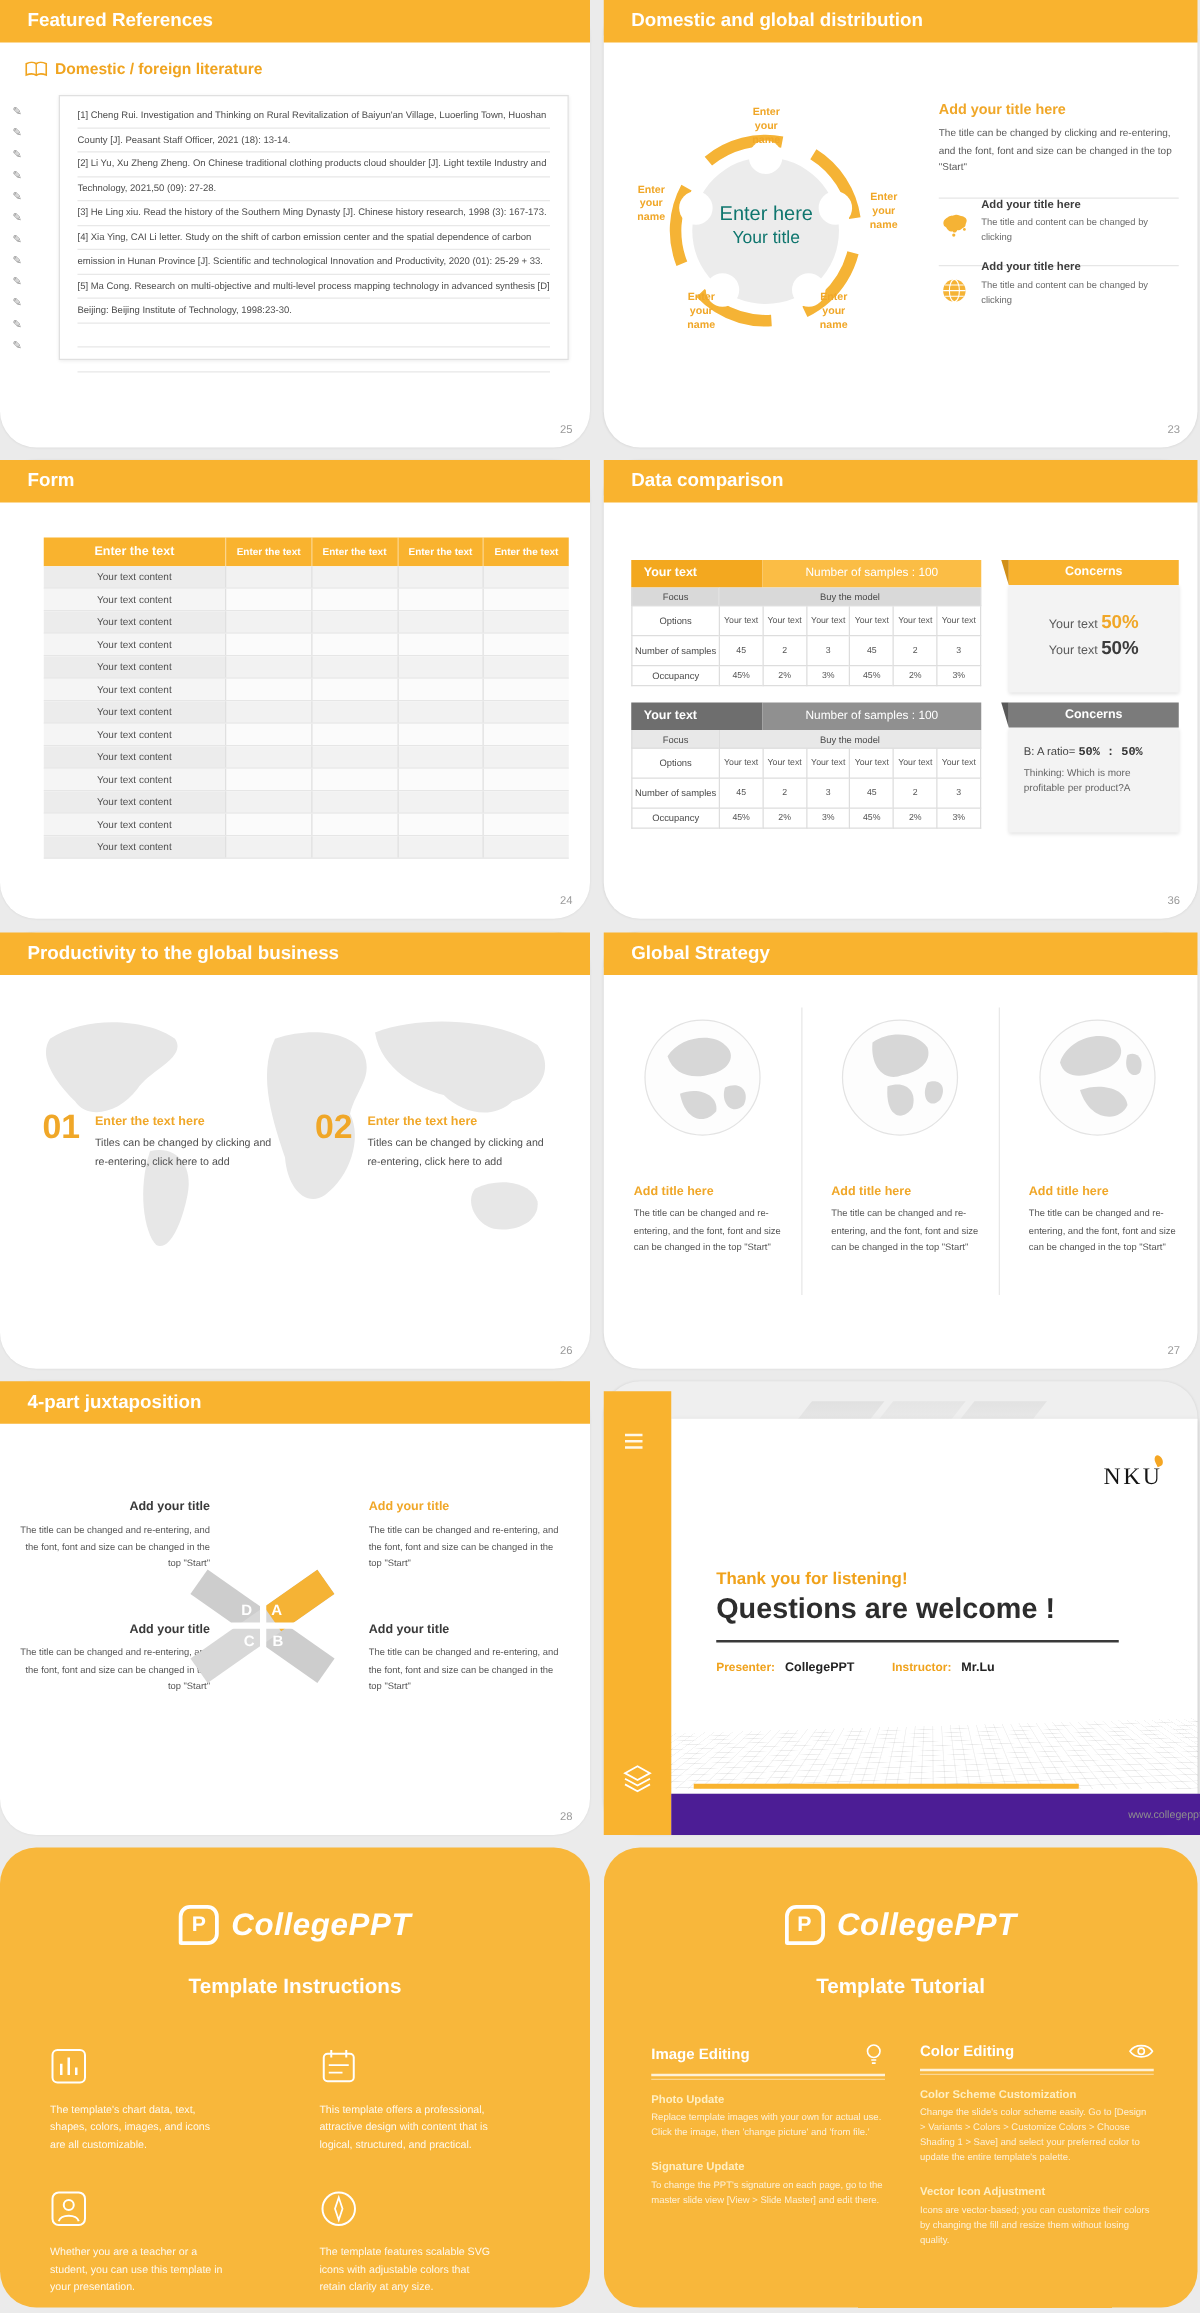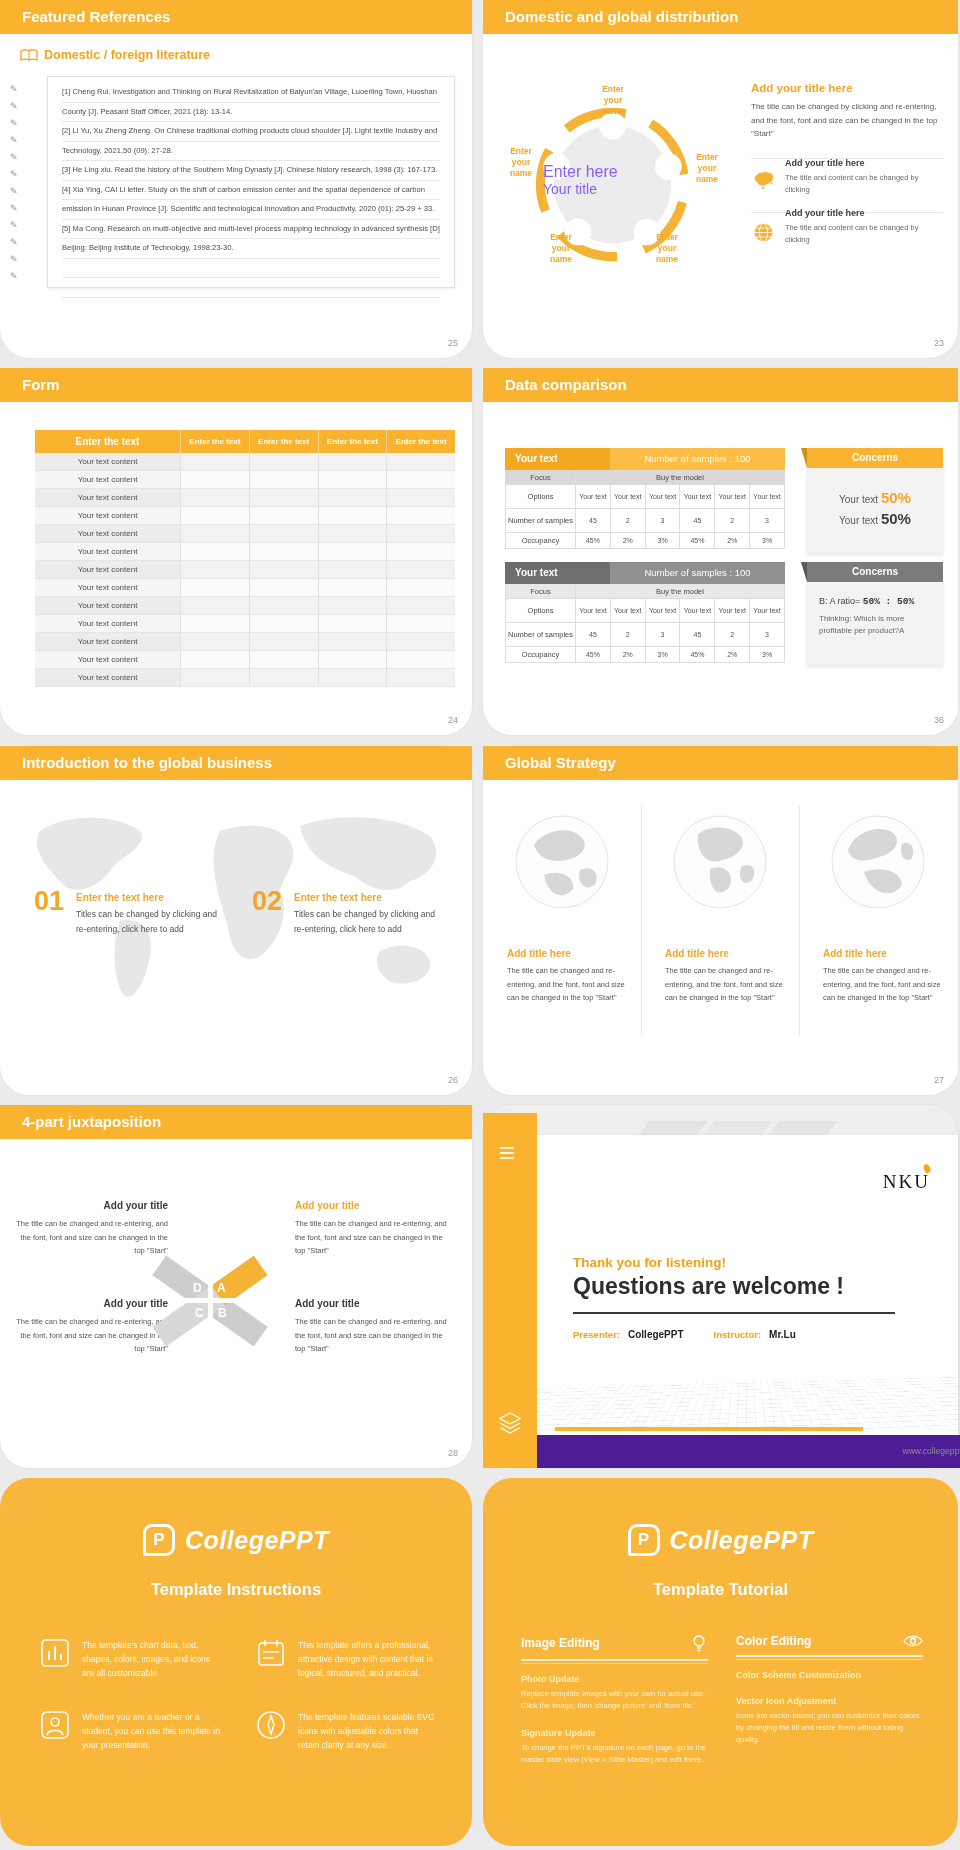--- a/index.html
+++ b/index.html
@@ -16,21 +16,21 @@
   .pen-col{position:absolute;left:10px;top:84px;display:flex;flex-direction:column;gap:7px;}
   .pen-icon{font-size:9px;color:#8f8f8f;line-height:10px;}
   .pen-icon::before{content:"✎";}
   .lit-box{position:absolute;left:47px;top:76px;width:408px;height:212px;background:#fff;
     border:1px solid #e0e0e0;box-shadow:0 1px 3px rgba(0,0,0,.08);padding:6px 14px 0;box-sizing:border-box;}
   .lit-line{font-size:7.6px;color:#4d4d4d;line-height:18.5px;height:18.5px;border-bottom:1px solid #e8e8e8;
     white-space:nowrap;overflow:hidden;}
 
   
   .circle-svg{position:absolute;left:42px;top:97px;}
-  .c-center{position:absolute;left:60px;top:163px;width:140px;color:#8b5cf6;}
+  .c-center{position:absolute;left:60px;top:163px;width:140px;text-align:center;color:#0f766e;}
   .c-center .l1{font-size:16px;}
   .c-center .l2{font-size:14px;}
   .cname{position:absolute;width:36px;text-align:center;color:#F0A728;font-weight:bold;font-size:8.5px;line-height:11px;}
   .d-title{position:absolute;left:268px;top:82px;color:#F0A728;font-weight:bold;font-size:11.5px;}
   .d-body{position:absolute;left:268px;top:100px;width:192px;font-size:8px;color:#595959;line-height:13.5px;}
   .d-div{position:absolute;left:268px;width:192px;border-top:1px solid #e6e6e6;}
   .d-item-title{position:absolute;font-weight:bold;font-size:9px;color:#3c3c3c;}
   .d-item-body{position:absolute;font-size:7.5px;color:#6a6a6a;line-height:11.5px;width:160px;}
   .d-icon{position:absolute;left:268px;}
 
@@ -136,21 +136,21 @@
   .thx-url{position:absolute;right:14px;top:11px;font-size:8.5px;color:#8f8f8f;}
 
   
   .panel{background:#F8B73B;box-shadow:none;}
   .brand{position:absolute;top:46px;left:0;width:100%;display:flex;justify-content:center;align-items:center;gap:10px;}
   .brand-icon{width:26px;height:26px;border:3px solid #fff;border-radius:9px 9px 9px 2px;color:#fff;
     font-weight:bold;font-size:17px;text-align:center;line-height:26px;}
   .brand-name{color:#fff;font-weight:bold;font-style:italic;font-size:25px;letter-spacing:.5px;}
   .panel-title{position:absolute;top:102px;left:0;width:100%;text-align:center;color:#fff;font-weight:bold;font-size:16.5px;}
   .inst-grid{position:absolute;left:40px;top:160px;width:395px;display:grid;grid-template-columns:1fr 1fr;column-gap:36px;row-gap:30px;}
-  .inst-item{display:flex;gap:12px;}
+  .inst-item{display:flex;gap:12px;flex-direction:column;}
   .inst-icon{flex:none;}
   .inst-text{font-size:8.5px;color:rgba(255,255,255,.92);line-height:14px;width:138px;}
   .tut-cols{position:absolute;left:38px;top:156px;display:flex;gap:28px;}
   .tut-col{width:187px;}
   .tut-head{display:flex;justify-content:space-between;align-items:center;color:#fff;font-weight:bold;font-size:12px;}
   .tut-rule1{height:2px;background:rgba(255,255,255,.8);margin-top:7px;}
   .tut-rule2{height:1px;background:rgba(255,255,255,.45);margin-top:2px;margin-bottom:6px;}
   .tut-sub{color:#FFEFC2;font-weight:bold;font-size:9px;margin:10px 0 4px;}
   .tut-body{font-size:7.6px;color:rgba(255,255,255,.8);line-height:12px;}
   svg{display:block;}
@@ -441,21 +441,21 @@
       <div class="ribbon g">Concerns</div>
       <div class="cbody cb2">
         <div class="ratio-line"><span>B: A ratio=</span> <b>50% : 50%</b></div>
         <div class="think">Thinking: Which is more profitable per product?A</div>
       </div>
     </div>
     <div class="pagenum">36</div>
   </section>
 
   <section class="slide" style="left:0;top:746px;width:472px;height:349px;">
-    <div class="slide-header">Introduction to the global business</div>
+    <div class="slide-header">Productivity to the global business</div>
     <svg class="worldmap" width="472" height="270" viewBox="0 0 472 260">
       <g fill="#e7e7e7">
         <path d="M40,30 C70,10 120,15 140,30 C150,45 120,55 110,70 C95,90 70,95 60,80 C45,65 30,45 40,30 Z"></path>
         <path d="M120,120 C140,115 155,130 150,155 C145,180 135,200 125,195 C115,185 110,150 120,120 Z"></path>
         <path d="M220,30 C250,20 280,25 290,40 C300,60 285,70 280,90 C290,110 280,140 260,155 C245,165 230,150 228,125 C220,100 205,60 220,30 Z"></path>
         <path d="M300,25 C340,10 400,15 430,35 C445,55 430,75 410,80 C395,95 370,90 355,75 C335,70 305,55 300,25 Z"></path>
         <path d="M380,150 C400,140 425,145 430,160 C432,175 415,185 395,182 C380,178 372,160 380,150 Z"></path>
       </g>
     </svg>
     <div class="gb-num" style="left:34px;top:140px;">01</div>
@@ -646,19 +646,20 @@
         <div class="tut-head">
           <span>Color Editing</span>
           <svg width="20" height="14" viewBox="0 0 20 14">
             <path d="M1,7 C5,1 15,1 19,7 C15,13 5,13 1,7 Z" fill="none" stroke="#fff" stroke-width="1.3"></path>
             <circle cx="10" cy="7" r="2.5" fill="none" stroke="#fff" stroke-width="1.3"></circle>
           </svg>
         </div>
         <div class="tut-rule1"></div>
         <div class="tut-rule2"></div>
         <div class="tut-sub">Color Scheme Customization</div>
+        <div class="tut-body">Change the slide's color scheme easily. Go to [Design &gt; Variants &gt; Colors &gt; Customize Colors &gt; Choose Shading 1 &gt; Save] and select your preferred color to update the entire template's palette.</div>
         <div class="tut-sub" style="margin-top:16px;">Vector Icon Adjustment</div>
         <div class="tut-body">Icons are vector-based; you can customize their colors by changing the fill and resize them without losing quality.</div>
       </div>
     </div>
   </section>
 
 </div>
 
 </body></html>

